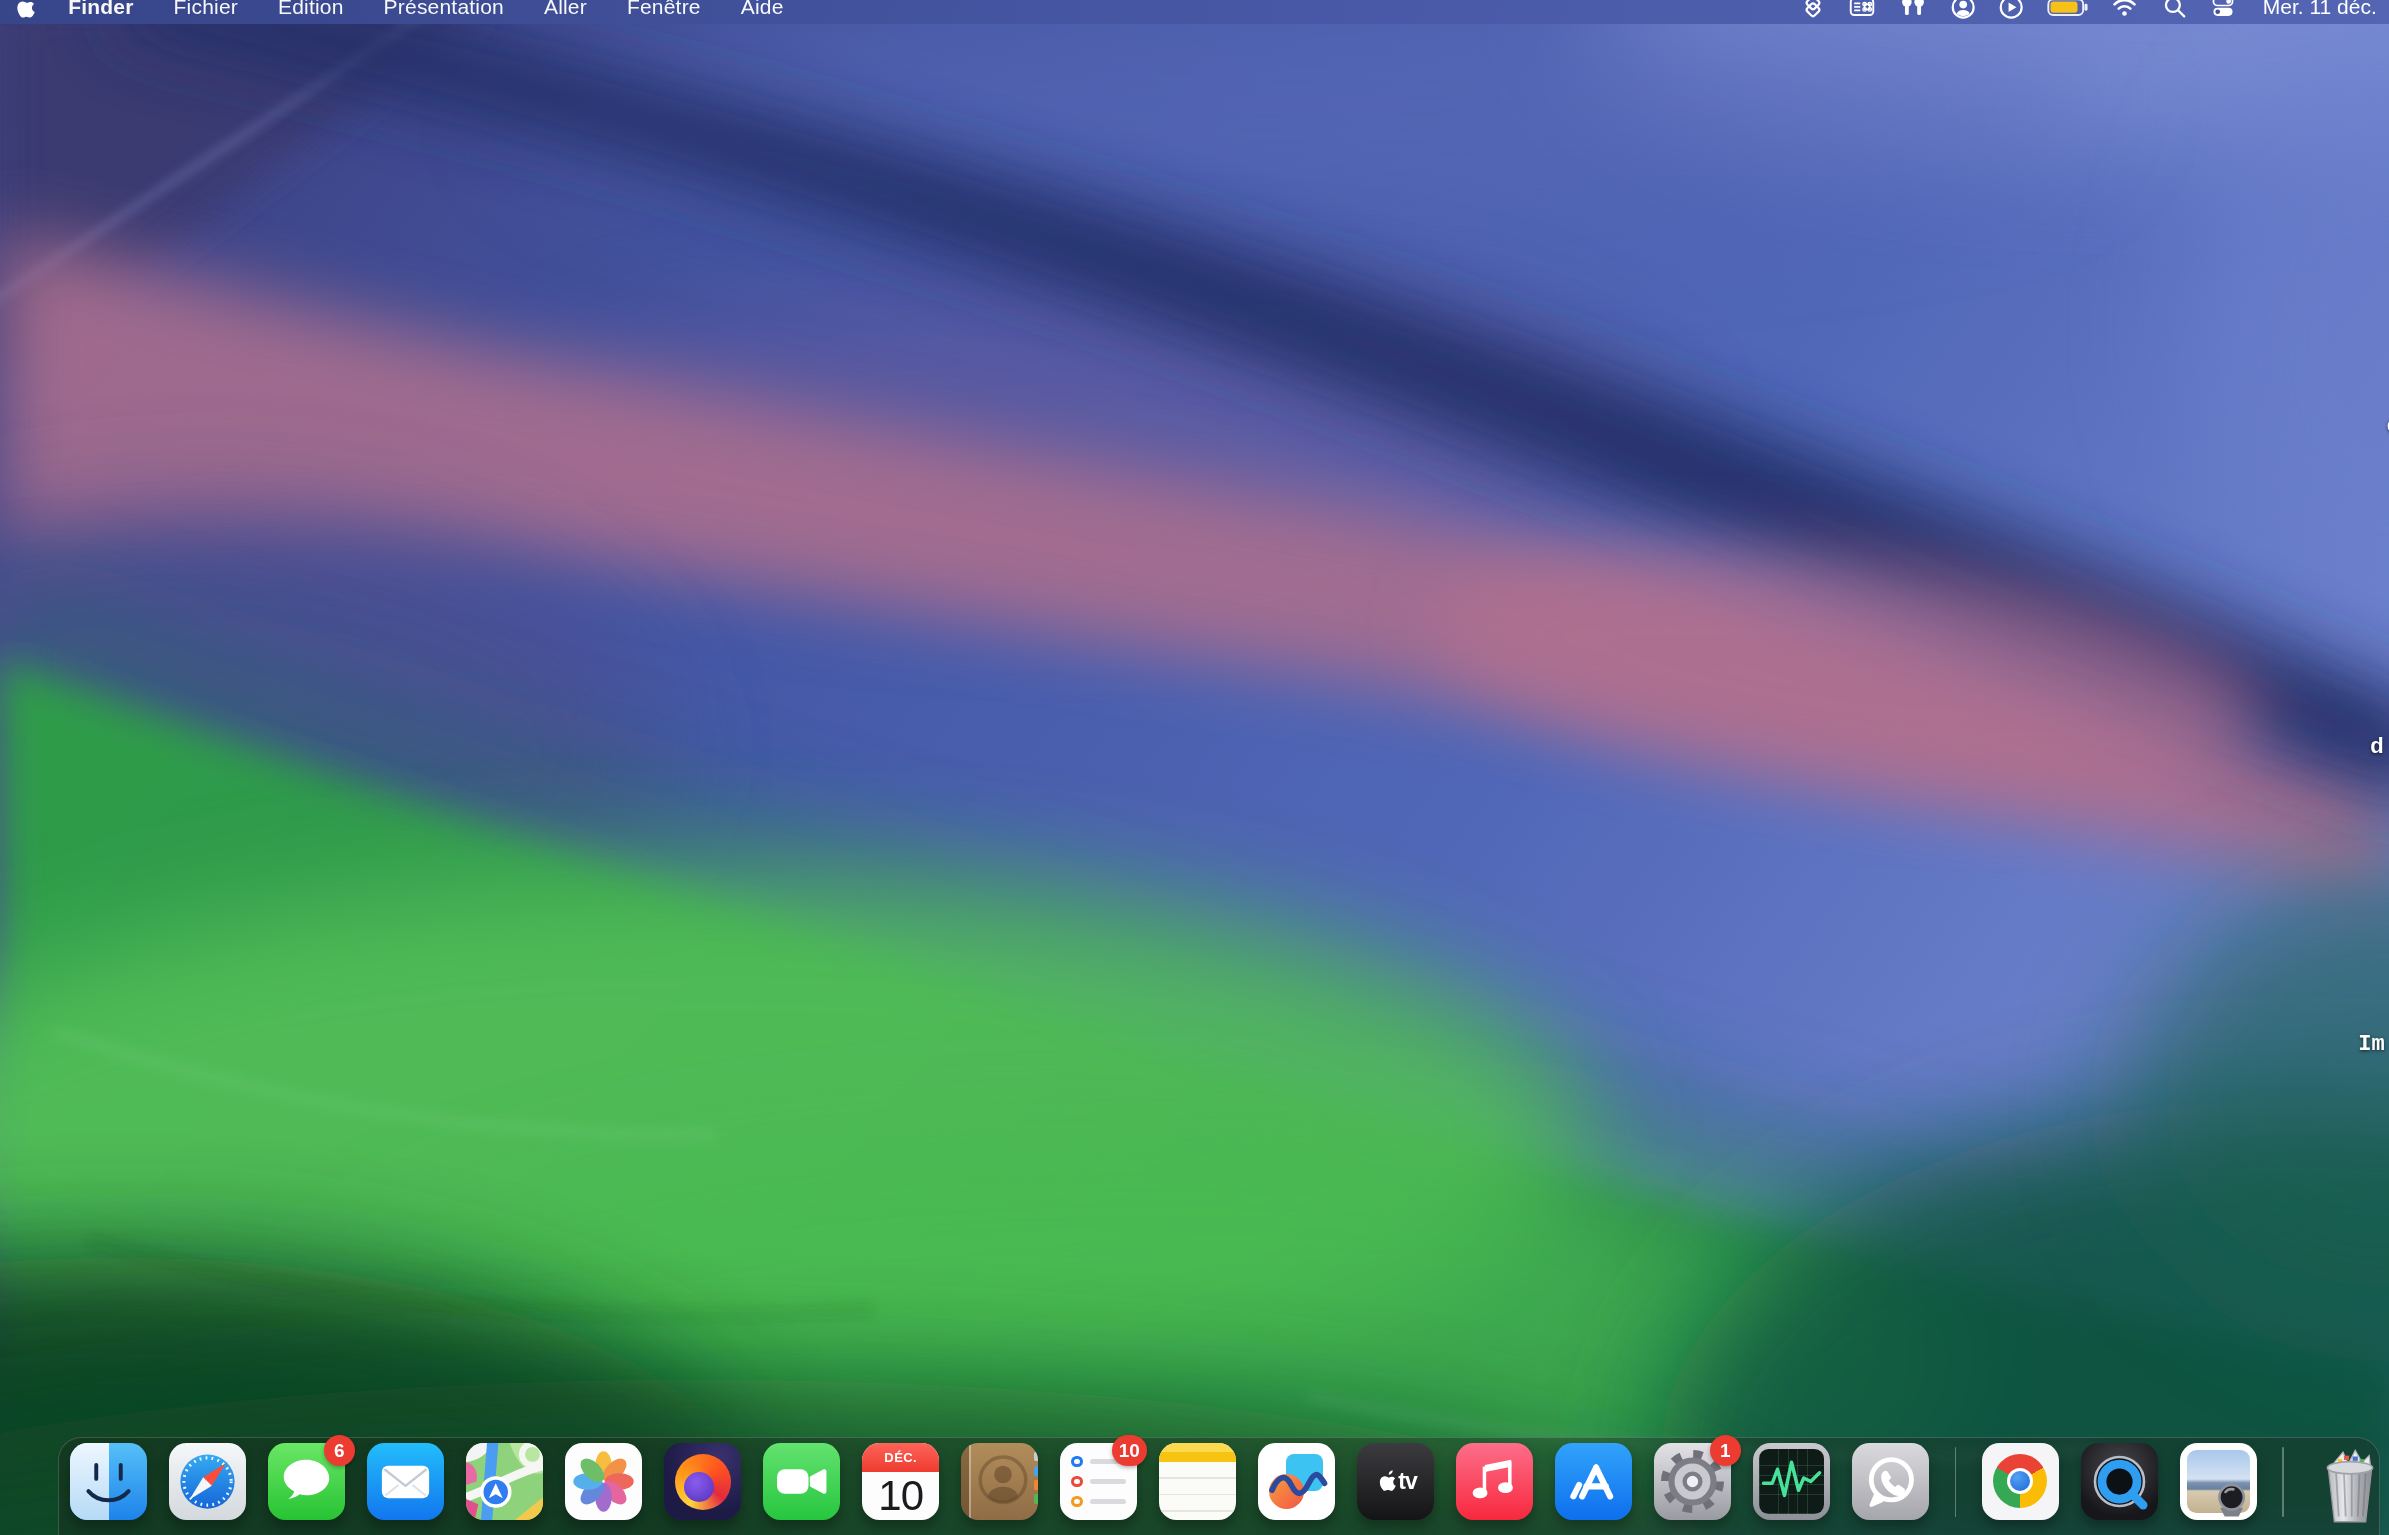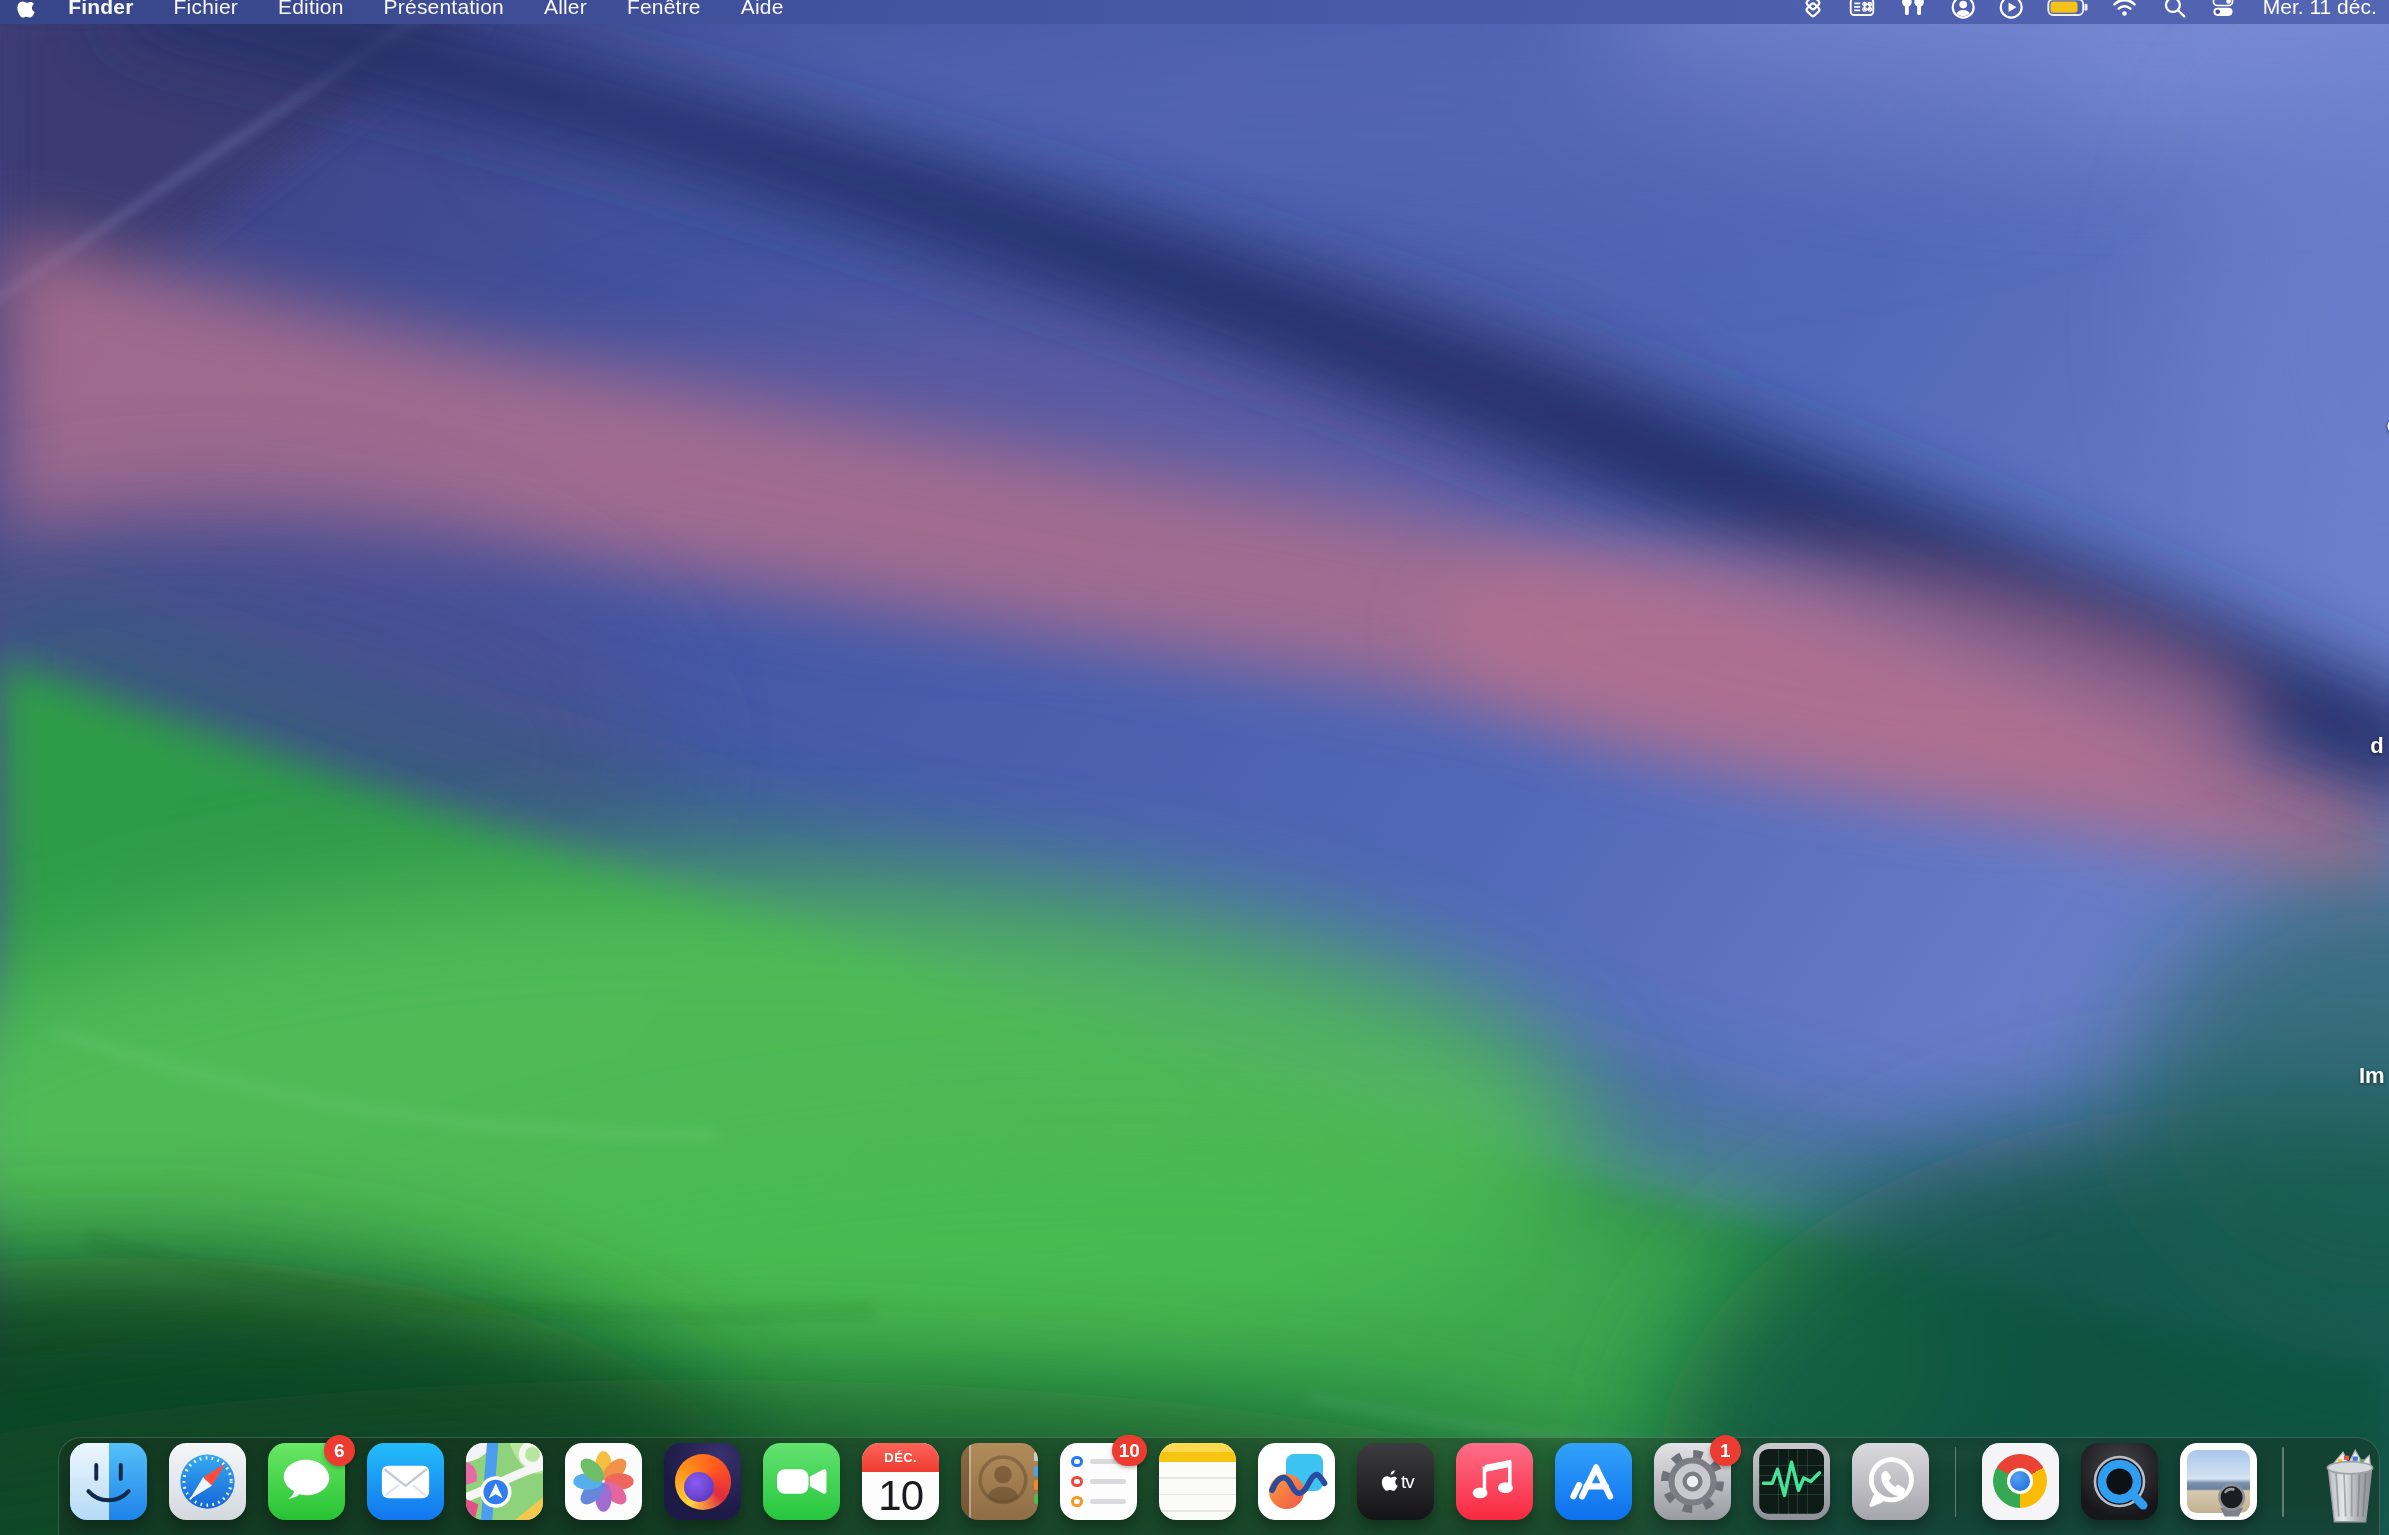--- a/index.html
+++ b/index.html
@@ -19,21 +19,21 @@
   .mb-right{display:flex;align-items:center;gap:23.6px;}
   .st-icon{display:flex;align-items:center;}
   .st-icon svg{display:block;}
   .clock{font-size:21px;margin-left:3.5px;white-space:nowrap;}
 
   
   .frag{position:absolute;color:#fff;font-weight:700;font-size:22px;z-index:2;
         text-shadow:0 0.9px 3.5px rgba(0,0,0,.65);white-space:nowrap;}
   #frag-0{top:412px;right:-11.3px;}
   #frag-1{top:733px;right:5.2px;}
-  #frag-2{top:1063px;right:4.4px;}
+  #frag-2{top:1032px;right:4.4px;font-family:Liberation Mono, monospace;}
 
   
   .dock{position:absolute;left:58px;right:8.7px;top:1437px;height:131px;z-index:6;}
   .dock-panel{position:absolute;left:0;right:0;top:0;height:122px;border-radius:23px;
               background:rgba(28,38,30,.38);border:0.9px solid rgba(255,255,255,.17);}
   .dock-items{position:absolute;top:6.1px;left:12.2px;right:12.2px;display:flex;align-items:flex-start;gap:22px;}
   .dock-item{position:relative;flex:0 0 auto;width:77px;height:77px;cursor:pointer;}
   .art{width:77px;height:77px;border-radius:17.5px;position:relative;overflow:hidden;
        box-shadow:0 7px 12.2px rgba(0,0,0,.28);}
   .art svg{position:absolute;inset:0;}
@@ -74,21 +74,21 @@
   .i-notes{background:#fbfbf8;}
   .i-notes .band{position:absolute;top:0;left:0;right:0;height:19px;
                  background:linear-gradient(180deg,#fcd94f 0 50%,#f6c411 50% 100%);}
   .i-notes .lines{position:absolute;top:19px;left:0;right:0;bottom:0;
                   background:repeating-linear-gradient(180deg,transparent 0 15px,#e6e6e1 15px 16.6px);}
   .i-freeform{background:#fff;}
   .ff-sq{position:absolute;left:28px;top:11.3px;width:37px;height:37px;border-radius:7.9px;background:#3cc3f2;}
   .ff-ci{position:absolute;left:11.3px;top:31px;width:35px;height:35px;border-radius:50%;
          background:linear-gradient(135deg,#f9a13c,#f05548);}
   .i-appletv{background:linear-gradient(180deg,#3c3c40,#141416);display:flex;align-items:center;justify-content:center;gap:2.6px;}
-  .atv-label{color:#fff;font-size:19px;font-weight:400;letter-spacing:-0.9px;text-align:right;}
+  .atv-label{color:#fff;font-size:23px;font-weight:700;letter-spacing:-0.9px;text-align:right;}
   .i-music{background:linear-gradient(180deg,#fd6e8a,#f8283e);}
   .i-appstore{background:linear-gradient(180deg,#32a3fb,#0d6fee);}
   .i-settings{background:linear-gradient(180deg,#e3e3e7,#9a9aa2);}
   .i-activity{background:linear-gradient(180deg,#c9c9ce,#8e8e96);}
   .i-activity .scr{position:absolute;inset:6.1px;border-radius:9.6px;background:#0f1b16;
      background-image:repeating-linear-gradient(0deg,rgba(70,150,115,.28) 0 0.9px,transparent 0.9px 9.6px),
                       repeating-linear-gradient(90deg,rgba(70,150,115,.28) 0 0.9px,transparent 0.9px 9.6px);}
   .i-whatsapp{background:linear-gradient(180deg,#dadade,#a5a5ac);}
   .i-chrome{background:#f5f5f7;}
   .ch-ball{position:absolute;left:11.3px;top:11.3px;width:54px;height:54px;border-radius:50%;

